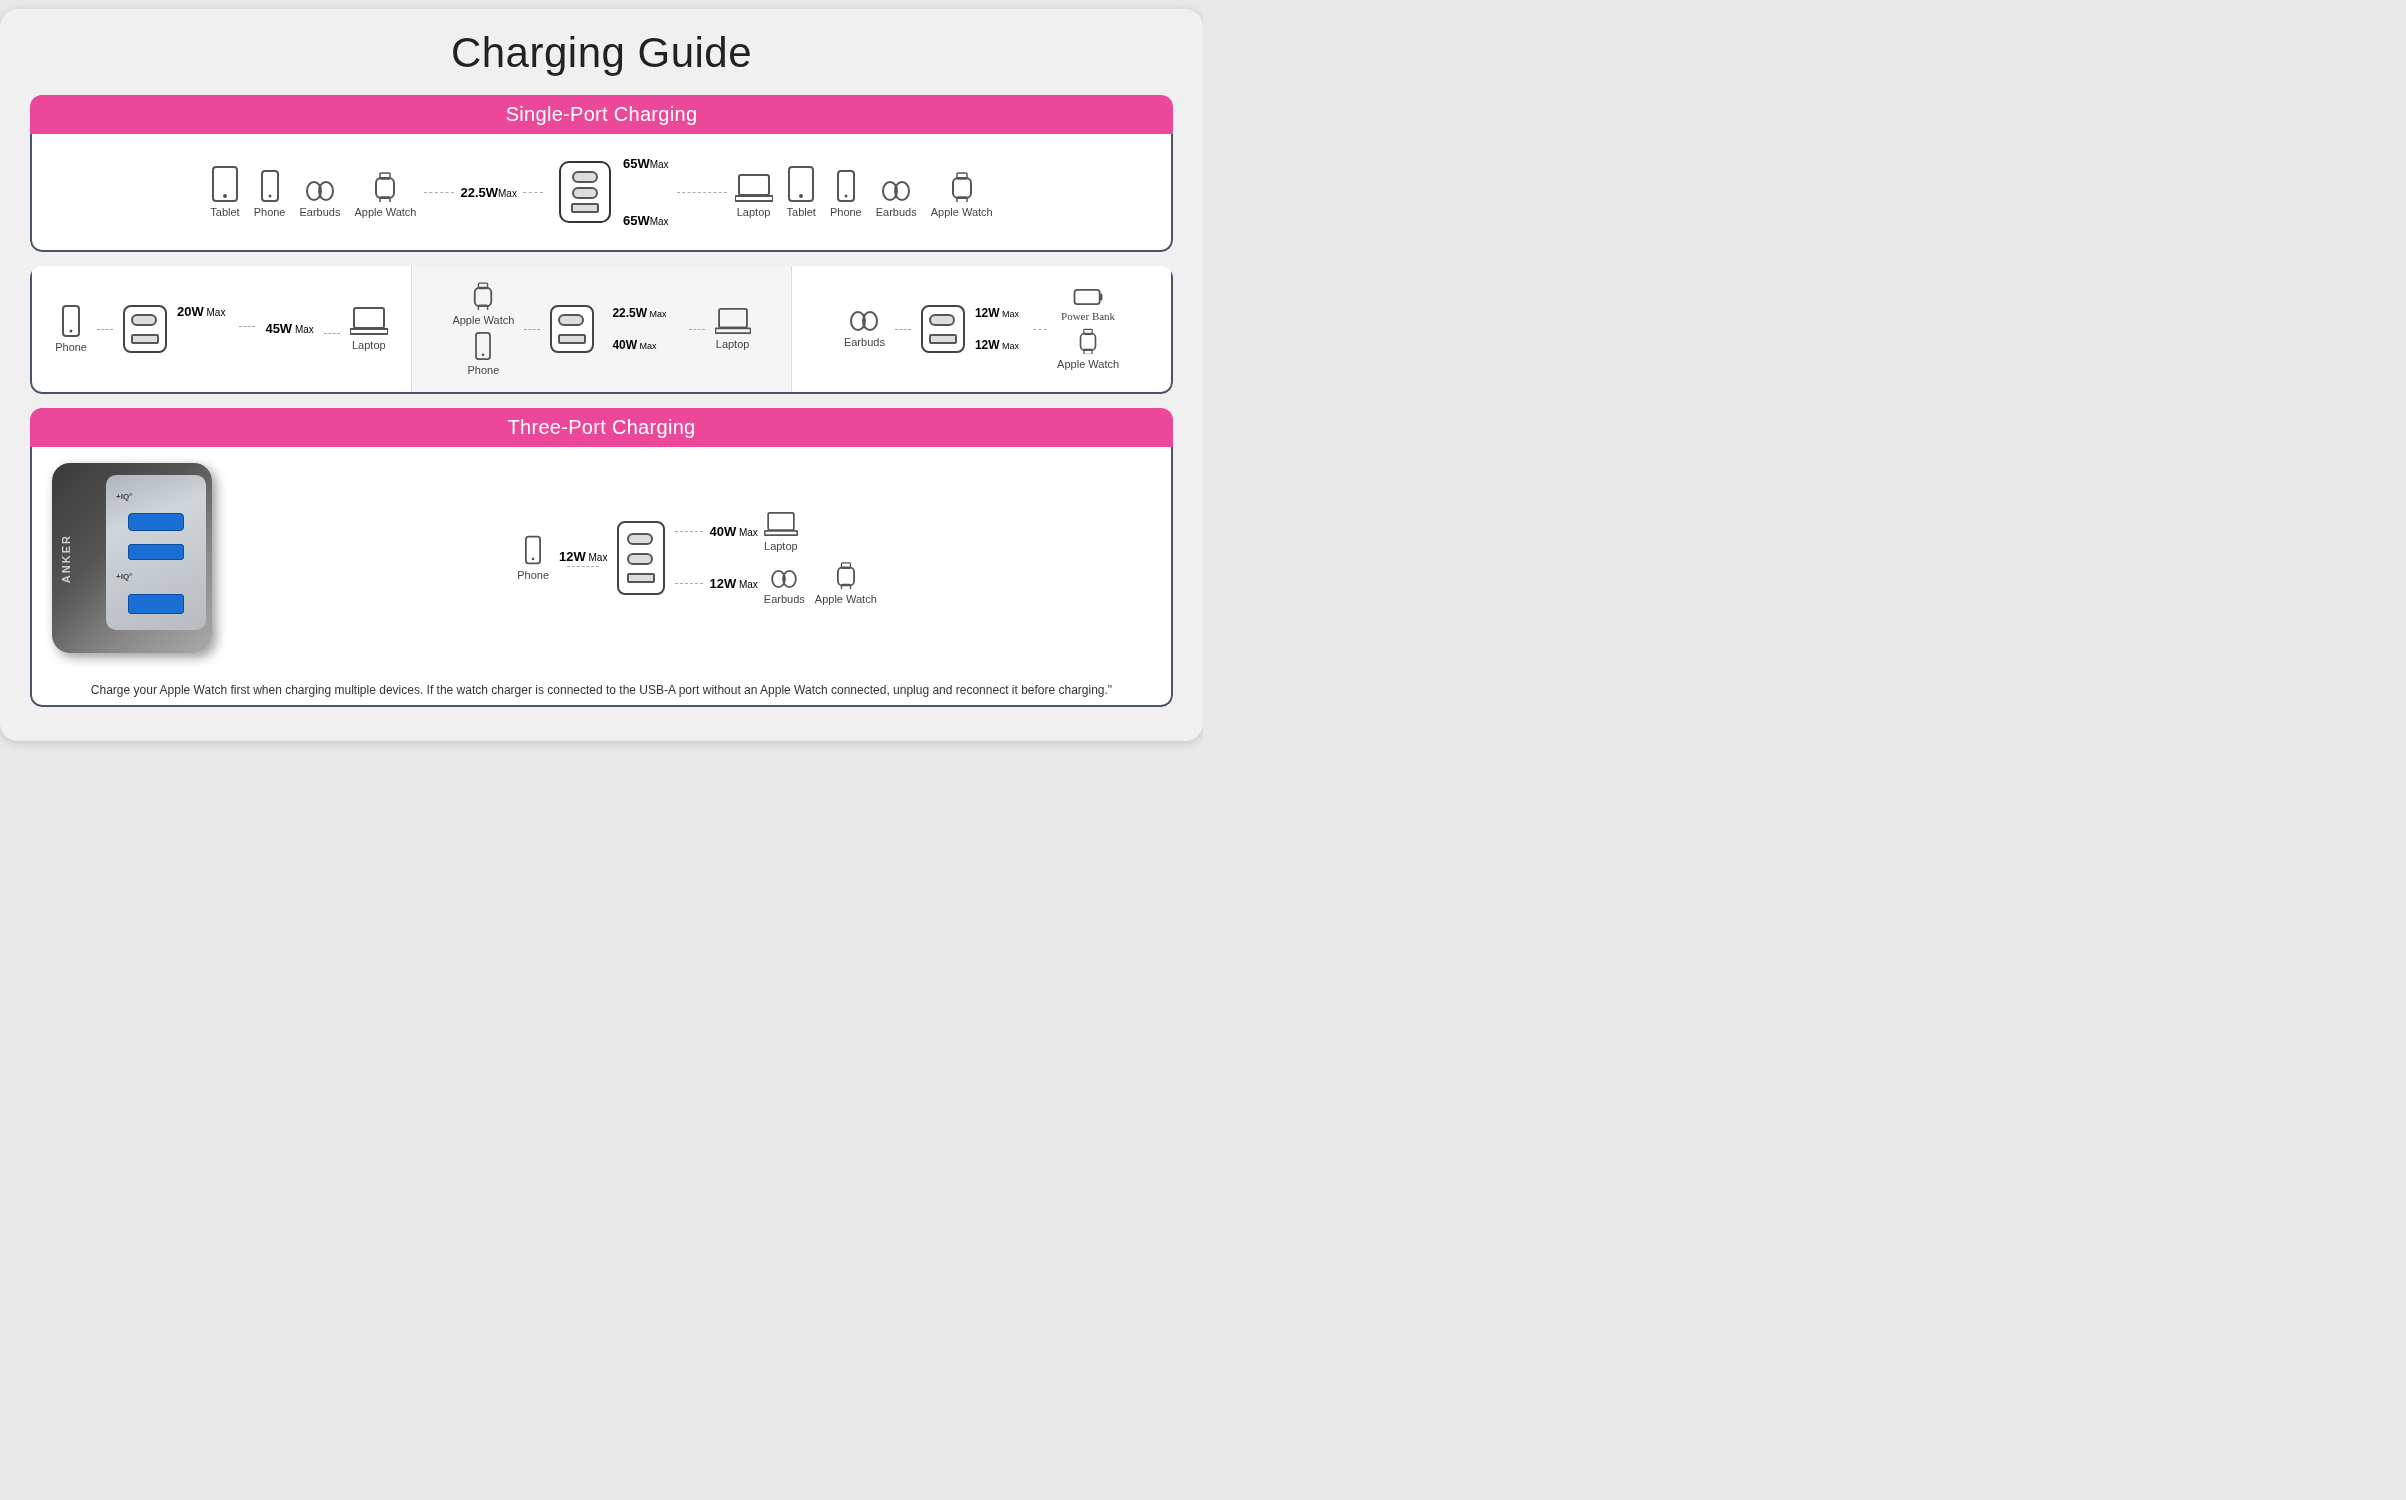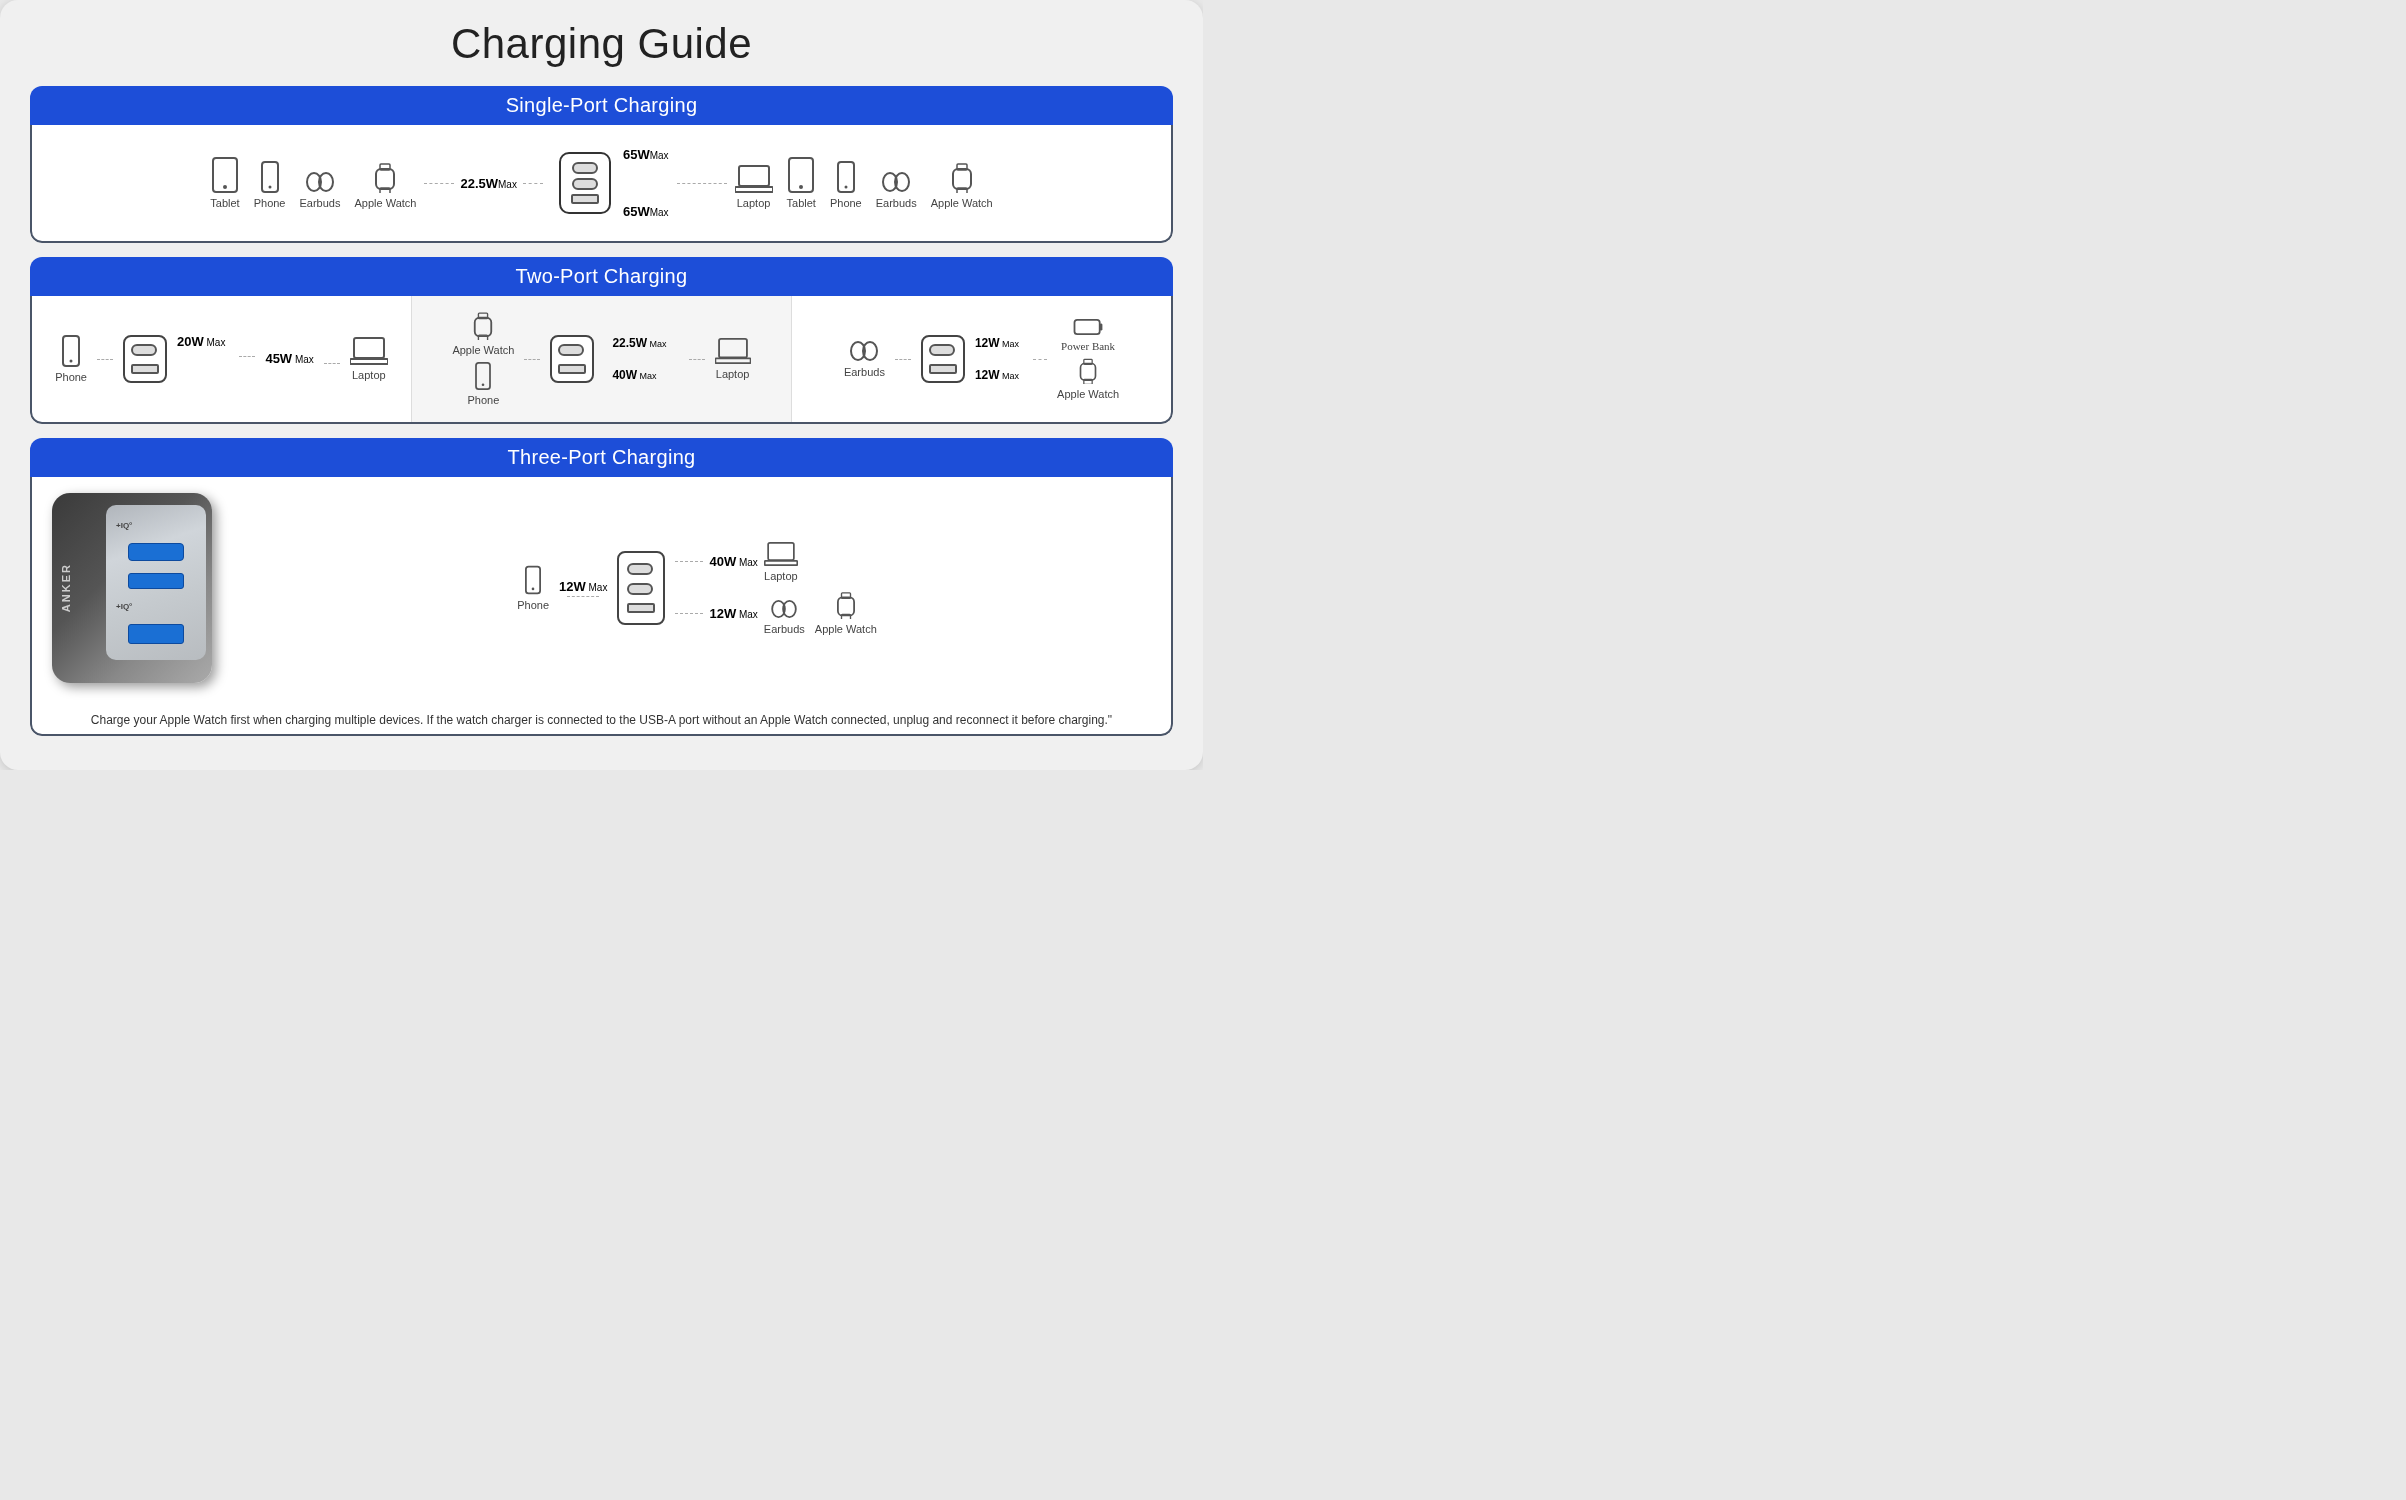--- a/index.html
+++ b/index.html
@@ -28,21 +28,21 @@
       letter-spacing: 0.5px;
     }
 
     
     .section {
       border-radius: 12px;
       overflow: hidden;
       margin-bottom: 14px;
     }
     .section-header {
-      background: #1d4ed8;
+      background: #ec4899;
       color: #fff;
       text-align: center;
       font-size: 20px;
       font-weight: 500;
       padding: 8px 0;
       letter-spacing: 0.3px;
     }
     .section-body {
       background: #fff;
       border: 2px solid #4a5568;
@@ -361,21 +361,20 @@
                 <rect x="7" y="25" width="10" height="6" rx="1" fill="none" stroke="#555" stroke-width="1.5"></rect>
               </svg>
             <span class="device-label">Apple Watch</span>
           </div>
         </div>
       </div>
     </div>
   </div>
 
   <div class="section">
-    <div class="section-header">Two-Port Charging</div>
     <div class="section-body two-port-body">
 
       <div class="two-port-scenario">
         <div class="flex-col align-center gap-4">
           <svg width="18" height="32" viewBox="0 0 18 32">
               <rect x="1" y="1" width="16" height="30" rx="3" ry="3" fill="none" stroke="#555" stroke-width="2"></rect>
               <circle cx="9" cy="26" r="1.5" fill="#555"></circle>
             </svg>
           <span class="device-label">Phone</span>
         </div>

